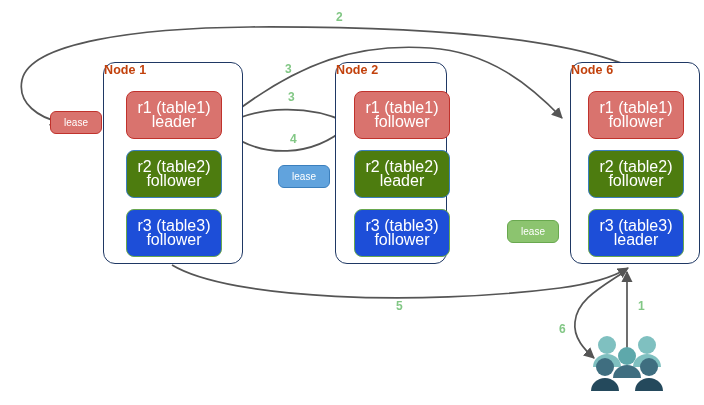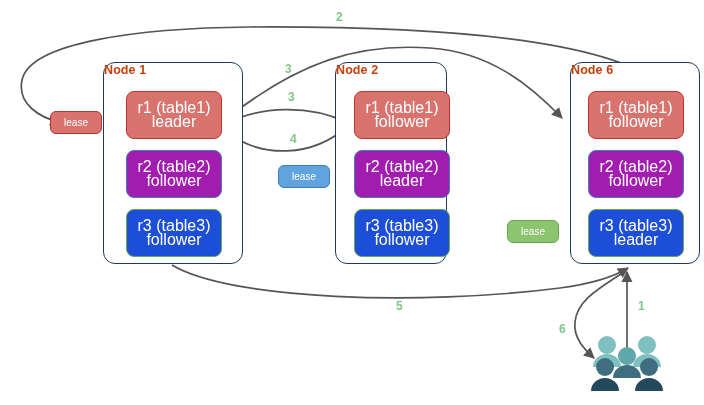--- a/index.html
+++ b/index.html
@@ -58,21 +58,21 @@
   }
   .replica .ln {
     display: block;
     white-space: nowrap;
   }
   .rep-red {
     background: #d9736e;
     border: 1.5px solid #c0322c;
   }
   .rep-blue {
-    background: #a21caf;
+    background: #4d7c0f;
     border: 1.5px solid #3b7fbd;
   }
   .rep-green {
     background: #1d4ed8;
     border: 1.5px solid #69a84f;
   }
   .lease {
     position: absolute;
     box-sizing: border-box;
     border-radius: 6px;

